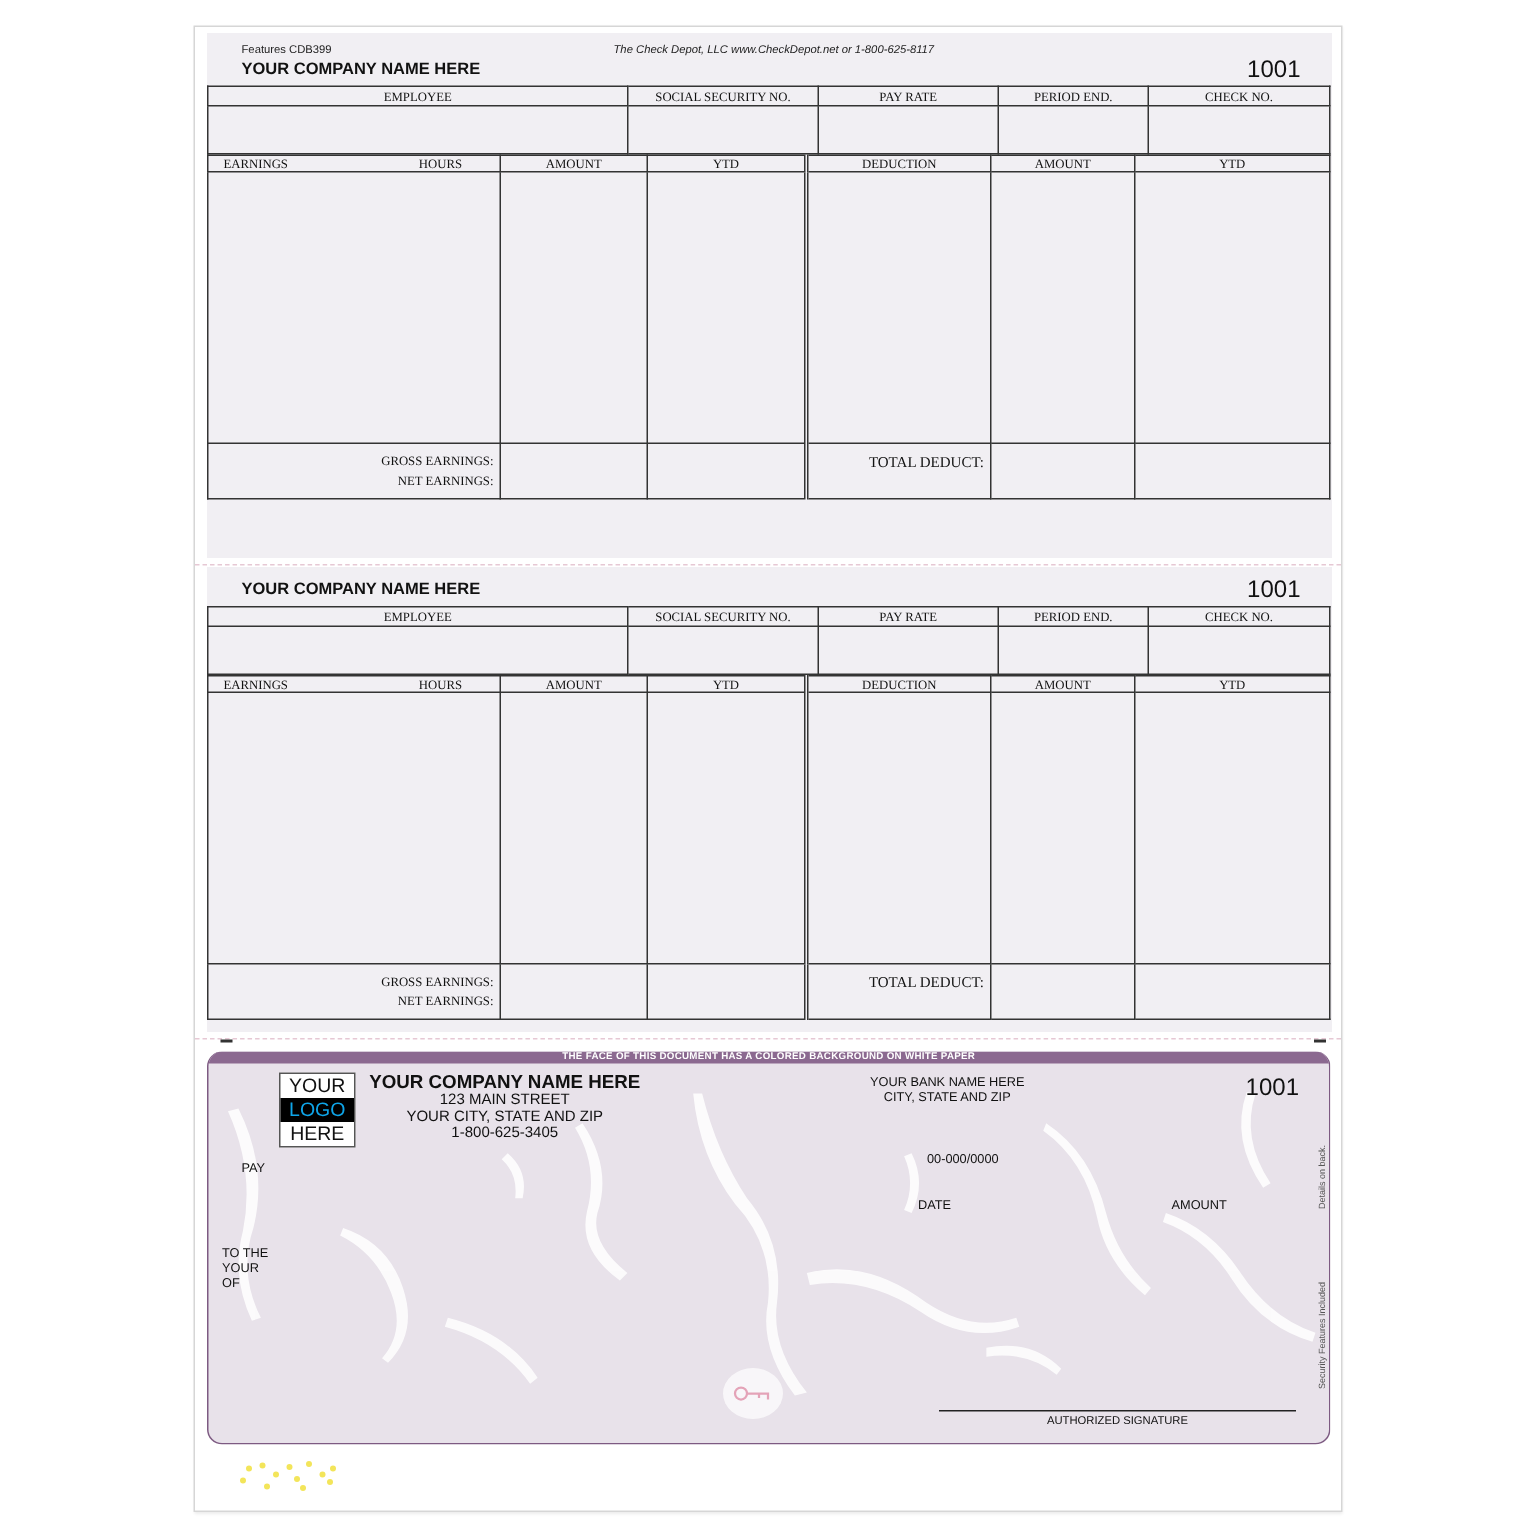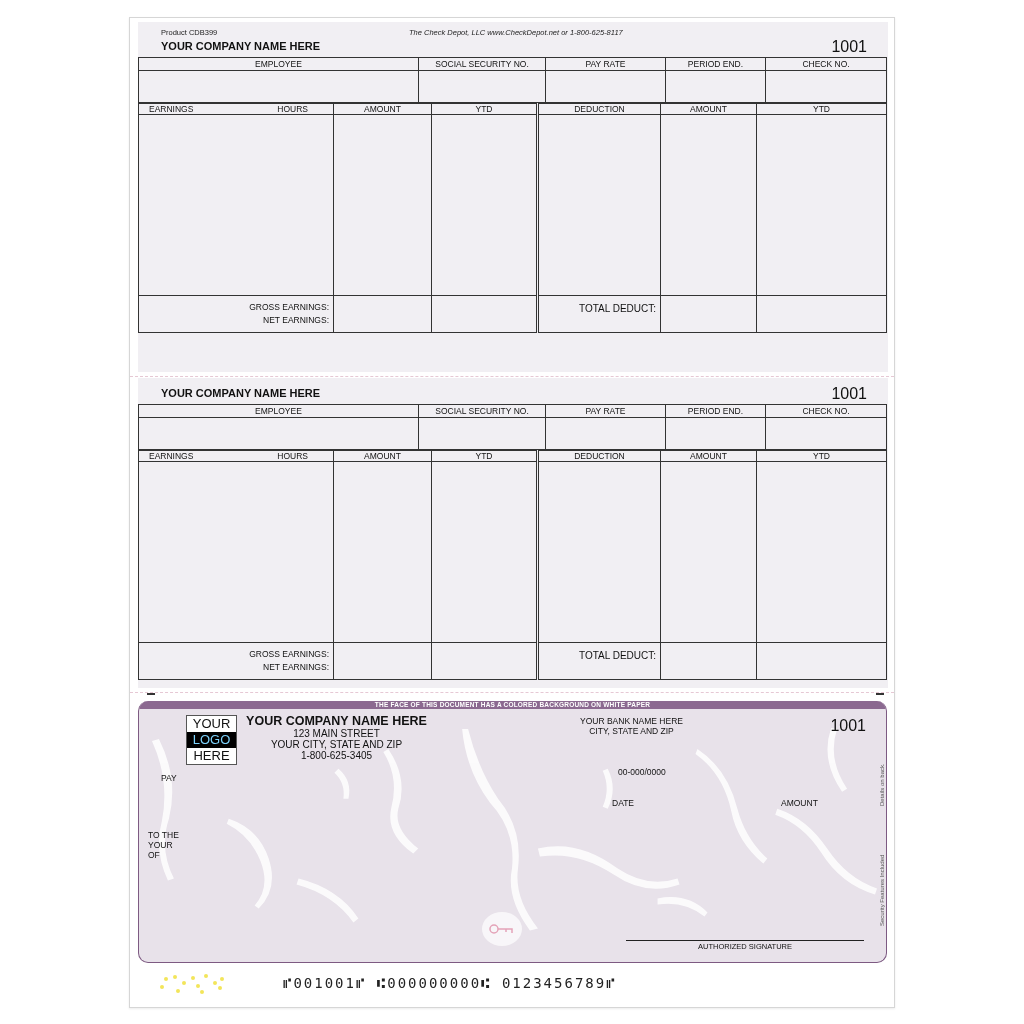--- a/index.html
+++ b/index.html
@@ -4,37 +4,37 @@
 <style>
   * { box-sizing: border-box; margin: 0; padding: 0; }
   body { width: 1024px; height: 1024px; background: #ffffff; font-family: "Liberation Sans", sans-serif; color: #111; position: relative; overflow: hidden; }
   .page { position: absolute; left: 129px; top: 17px; width: 766px; height: 991px; background: #fff; border: 1px solid #d6d6d6; box-shadow: 0 1px 2px rgba(0,0,0,0.08); }
   .stub { position: absolute; left: 8px; width: 750px; background: #f1eff3; }
   .stub1 { top: 4px; height: 350px; }
   .stub2 { top: 360px; height: 310px; }
   .small { position: absolute; font-size: 7.5px; color: #222; }
   .company { position: absolute; left: 31px; font-size: 11px; font-weight: bold; }
   .checknum { position: absolute; right: 27px; font-size: 16px; }
-  table.info, table.earn { position: absolute; left: 8px; width: 748px; border-collapse: collapse; table-layout: fixed; }
+  table.info, table.earn { position: absolute; left: 8px; width: 748px; border-collapse: collapse; table-layout: fixed; font-family: Liberation Serif, serif; }
   table.info td, table.earn td { border: 1px solid #333; font-size: 8.5px; text-align: center; vertical-align: middle; padding: 0; }
   .hdr td { height: 13px; }
   .vals td { height: 32px; }
   .ehdr td { height: 11px; font-size: 8.5px; }
   .ebody td { height: 181px; }
   .efoot td { height: 37px; }
   td.dbl-left { border-left: 3px double #333 !important; }
   .lbl-right { text-align: right !important; padding-right: 4px !important; line-height: 13px; }
   .dash { position: absolute; left: 0; width: 764px; border-top: 1px dashed #e6c8d4; }
   .tick { position: absolute; width: 8px; height: 2px; background: #333; }
   
   .check { position: absolute; left: 8px; top: 683px; width: 749px; height: 262px; border: 1.5px solid #7d5a82; border-top: none; border-radius: 10px; background: #e8e2ea; overflow: hidden; }
   .check-band { position: absolute; left: 0; top: 0; width: 100%; height: 8px; background: #8b6990; color: #fff; font-size: 6.5px; font-weight: bold; text-align: center; line-height: 8px; letter-spacing: 0.2px; }
   .marble { position: absolute; inset: 8px 0 0 0; }
   .logo { position: absolute; left: 47px; top: 14px; width: 51px; height: 50px; border: 1px solid #555; background: #fff; font-size: 13px; text-align: center; line-height: 16px; }
-  .logo .inv { background: #000; color: #7dd3fc; }
+  .logo .inv { background: #000; color: #0ea5e9; }
   .co-block { position: absolute; left: 100px; top: 14px; width: 195px; text-align: center; font-size: 10px; line-height: 11px; }
   .co-block .nm { font-size: 12.5px; font-weight: bold; line-height: 13px; }
   .bank { position: absolute; left: 410px; top: 15px; width: 165px; text-align: center; font-size: 8.5px; line-height: 10px; }
   .bank .bn { font-weight: normal; }
   .chk-no { position: absolute; right: 20px; top: 16px; font-size: 16px; }
   .lbl { position: absolute; font-size: 8.5px; line-height: 10px; }
   .sigline { position: absolute; left: 487px; top: 239px; width: 238px; border-top: 1px solid #222; }
   .sigtxt { position: absolute; left: 487px; top: 241px; width: 238px; text-align: center; font-size: 7.5px; }
   .seal { position: absolute; left: 340px; top: 208px; width: 46px; height: 40px; border-radius: 50%; }
   .side { position: absolute; left: 747px; top: 740px; width: 14px; height: 170px; }
@@ -42,21 +42,21 @@
   .micr { position: absolute; top: 957px; left: 153px; font-family: "DejaVu Sans Mono", monospace; font-size: 14px; letter-spacing: 2px; color: #222; }
   .stars { position: absolute; left: 28px; top: 955px; width: 80px; height: 22px; }
   .stars i { position: absolute; width: 4px; height: 4px; border-radius: 50%; background: #f3e55a; }
 </style>
 </head>
 <body>
 
 <div class="page">
 
   <div class="stub stub1"></div>
-  <span class="small" style="left:31px;top:10px;">Product CDB399</span>
+  <span class="small" style="left:31px;top:10px;">Features CDB399</span>
   <span class="small" style="left:279px;top:10px;font-style:italic;">The Check Depot, LLC  www.CheckDepot.net  or  1-800-625-8117</span>
   <span class="company" style="top:22px;">YOUR COMPANY NAME HERE</span>
   <span class="checknum" style="top:20px;">1001</span>
 
   <table class="info" style="top:39px;">
     <colgroup>
         <col style="width:280px">
         <col style="width:127px">
         <col style="width:120px">
         <col style="width:100px">
@@ -265,14 +265,13 @@
       <i style="left:33px;top:3px"></i>
       <i style="left:38px;top:11px"></i>
       <i style="left:46px;top:1px"></i>
       <i style="left:55px;top:8px"></i>
       <i style="left:62px;top:4px"></i>
       <i style="left:18px;top:16px"></i>
       <i style="left:42px;top:17px"></i>
       <i style="left:60px;top:13px"></i>
   </div>
 
-  <div class="micr">⑈001001⑈  ⑆000000000⑆  0123456789⑈</div>
 </div>
 
 </body></html>

